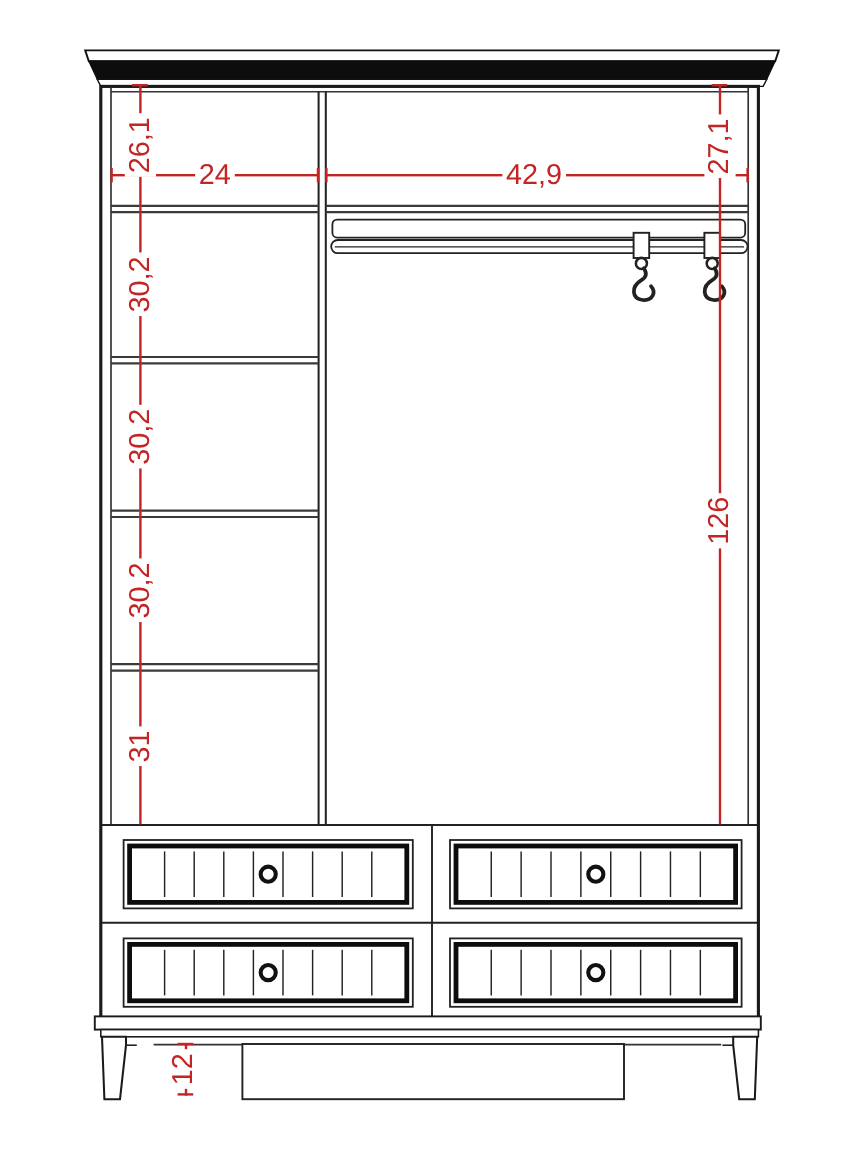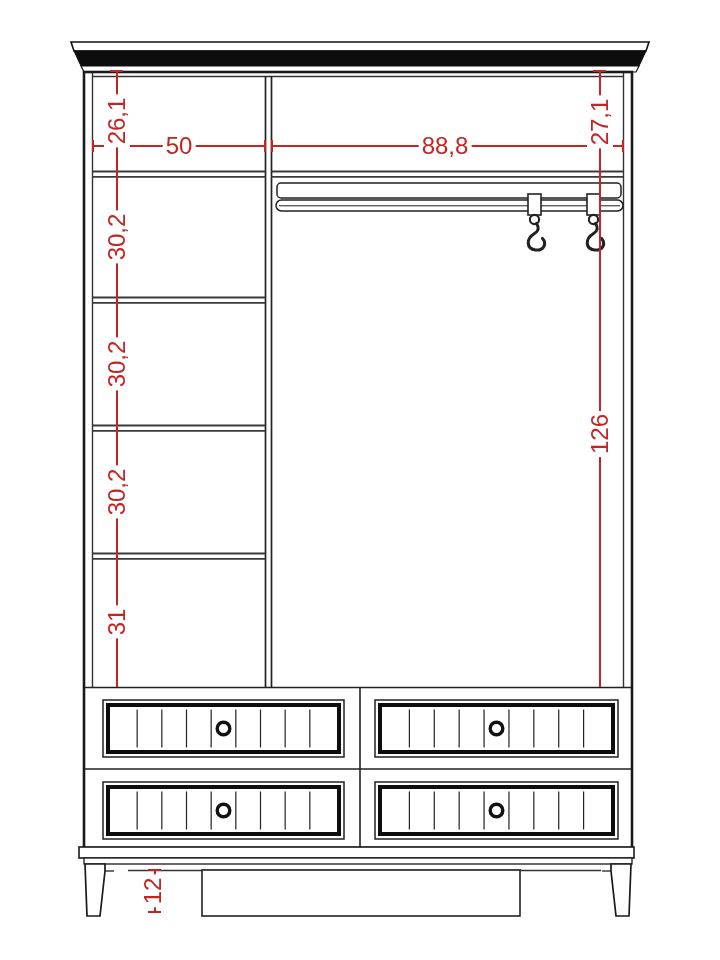--- a/index.html
+++ b/index.html
@@ -175,21 +175,21 @@
     <div class="dim-line dim-vline" style="left:154.3px;top:870px;height:43px;"></div>
     <div class="dim-tick-h" style="left:148px;top:869px;"></div>
     <div class="dim-tick-h" style="left:148px;top:911px;"></div>
 
     <span class="dim-label rot" style="left:117px;top:121px;">26,1</span>
     <span class="dim-label rot" style="left:117px;top:237px;">30,2</span>
     <span class="dim-label rot" style="left:117px;top:364px;">30,2</span>
     <span class="dim-label rot" style="left:117px;top:492px;">30,2</span>
     <span class="dim-label rot" style="left:117px;top:622px;">31</span>
 
-    <span class="dim-label" style="left:179px;top:146px;">50</span>
-    <span class="dim-label" style="left:445px;top:146px;">88,8</span>
+    <span class="dim-label" style="left:179px;top:146px;">24</span>
+    <span class="dim-label" style="left:445px;top:146px;">42,9</span>
 
     <span class="dim-label rot" style="left:600px;top:122px;">27,1</span>
     <span class="dim-label rot" style="left:600px;top:434px;">126</span>
 
     <span class="dim-label rot" style="left:153px;top:891px;">12</span>
   </div>
 </div>
 
 </body></html>

